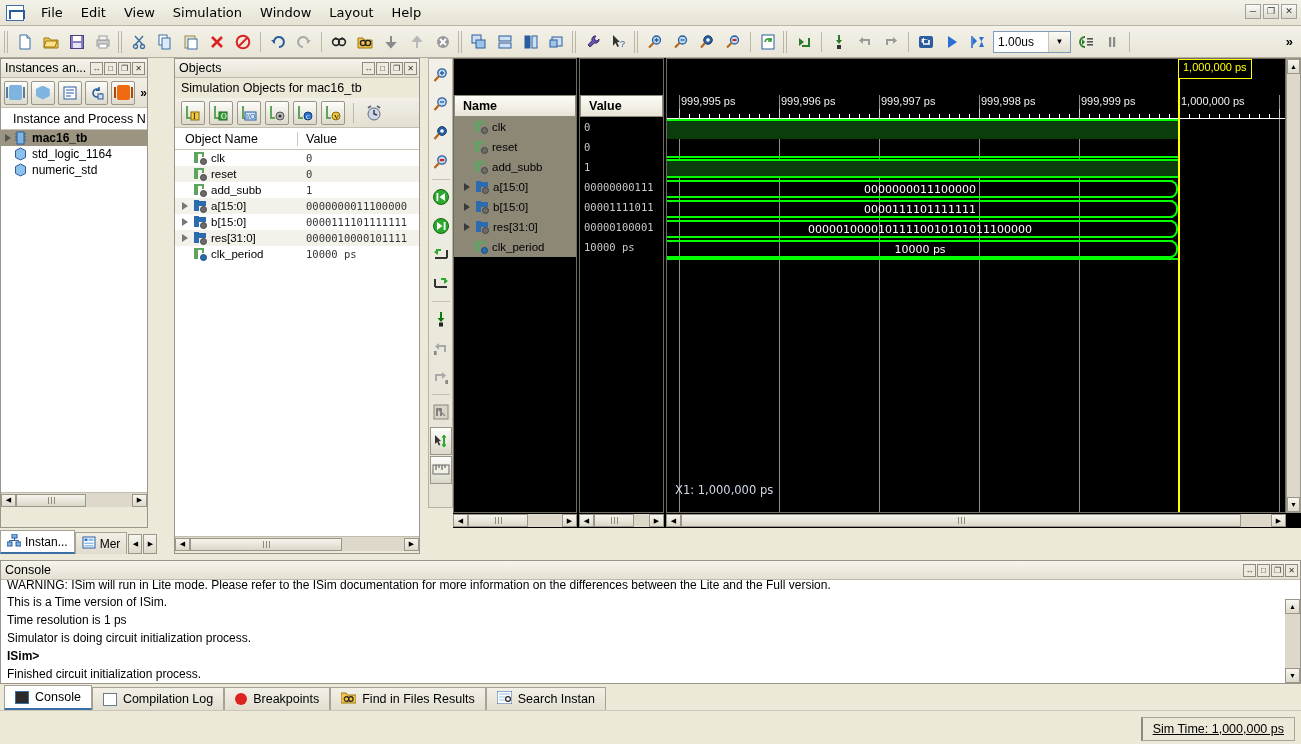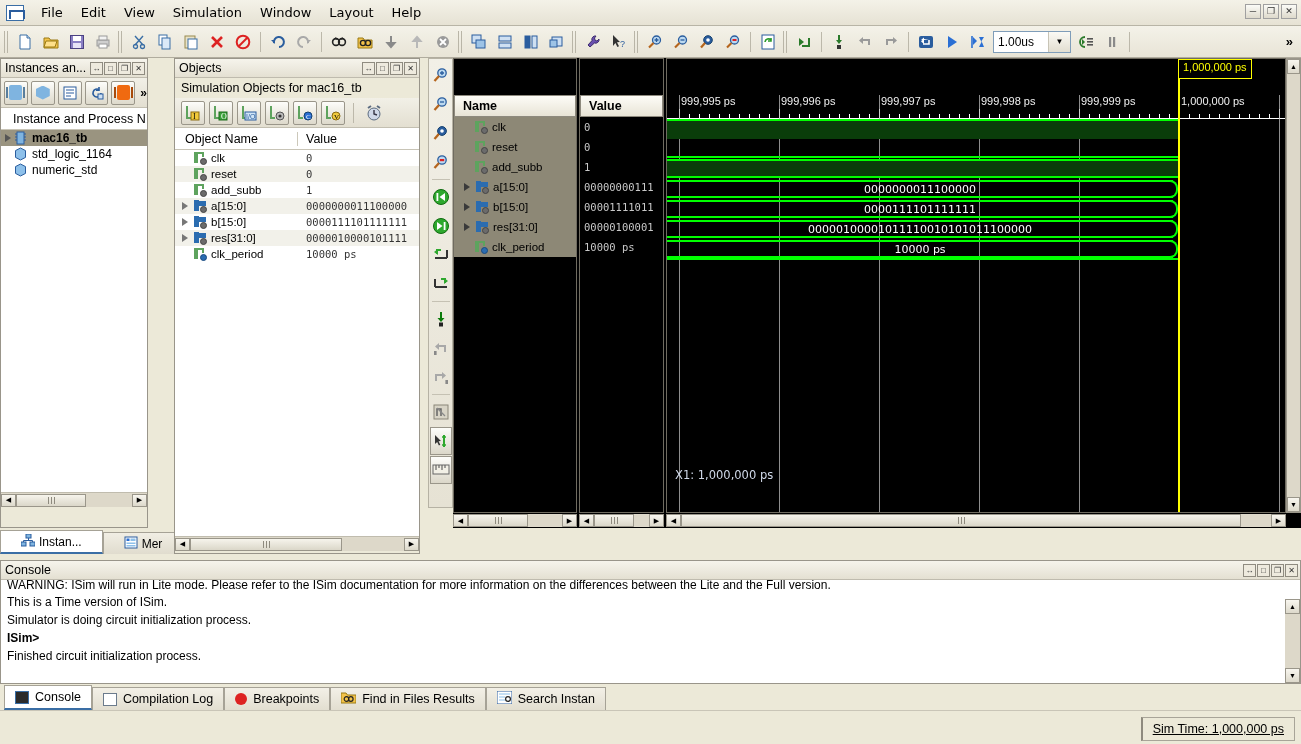--- a/index.html
+++ b/index.html
@@ -135,21 +135,21 @@
   .vsb-arrow {
     height: 15px; border: 1px solid #9a968a;
     background: linear-gradient(to bottom,#f8f6ef,#ddd9cb);
     display:flex;align-items:center;justify-content:center;font-size:7px;
   }
 
   
   .lp-tabs { position:absolute; left:0; top:528px; width:168px; height:26px;
     display:flex; align-items:flex-end; }
   .lp-tab {
-    height: 22px; display: flex; align-items: center; gap: 4px; padding: 0 20px;
+    height: 22px; display: flex; align-items: center; gap: 4px; padding: 0 6px;
     border: 1px solid #a6a296; border-bottom: none; font-size: 12px;
     background: linear-gradient(to bottom,#f1eee4,#e0dcce);
   }
   .lp-tab.active { background: #fff; border-bottom: 2px solid #3a6ea5; height: 24px; }
   .lp-tab-arrows { display:flex; gap:1px; margin-left:1px; }
   .lp-ta { width:14px;height:20px;border:1px solid #9a968a;
     background:linear-gradient(to bottom,#f6f4ec,#ddd9cb);
     display:flex;align-items:center;justify-content:center;font-size:7px;}
 
   
@@ -230,21 +230,21 @@
   .waverow { position:absolute; left:0; width:100%; height:20px; }
   .bus-body { position:absolute; left:0; top:1px; height:18px;
     border-top:2px solid #00ff00; border-bottom:2px solid #00ff00;
     color:#fff; font-size:11px; font-family:"DejaVu Sans", sans-serif;
     display:flex; align-items:center; justify-content:center; }
   .bus-cap { position:absolute; top:1px; width:8px; height:18px;
     border:2px solid #00ff00; border-left:none; border-radius:0 9px 9px 0; }
   .lvl-hi { position:absolute; left:0; right:0; height:2px; background:#00ff00; }
   .lvl-fill { position:absolute; left:0; right:0; background:#0a3d0a; }
 
-  .x1-label { position:absolute; left:8px; top:409px; color:#cfd8e8; font-size:11.5px;
+  .x1-label { position:absolute; left:8px; top:424px; color:#cfd8e8; font-size:11.5px;
     font-family:"DejaVu Sans", sans-serif; }
 
   .wv-hsb { position:absolute; top:455px; height:15px; display:flex; align-items:center; }
 
   
   .wcfg-bar { position:absolute; left:428px; top:528px; width:873px; height:24px; }
   .wcfg-tab { position:absolute; left:0; top:0; width:437px; height:23px;
     background: linear-gradient(to bottom,#fbfaf5,#eae6d8);
     border:1px solid #a6a296; border-bottom:2px solid #3a6ea5;
     display:flex;align-items:center;justify-content:center; font-size:13px;margin-top:42px; }
@@ -1183,20 +1183,21 @@
       <div class="pt-btns">
         <div class="pt-btn">↔</div>
         <div class="pt-btn">□</div>
         <div class="pt-btn">❐</div>
         <div class="pt-btn">✕</div>
       </div>
     </div>
     <div class="console-body">
       <div class="cl first">WARNING: ISim will run in Lite mode. Please refer to the ISim documentation for more information on the differences between the Lite and the Full version.</div>
       <div class="cl">This is a Time version of ISim.</div>
+      <div class="cl">Time resolution is 1 ps</div>
       <div class="cl">Simulator is doing circuit initialization process.</div>
       <div class="cl prompt">ISim&gt;</div>
       <div class="cl">Finished circuit initialization process.</div>
       <div class="console-vsb">
         <div class="vsb-arrow">▲</div>
         <div style="flex:1;background:#ddd8c9"></div>
         <div class="vsb-arrow">▼</div>
       </div>
     </div>
   </div>

